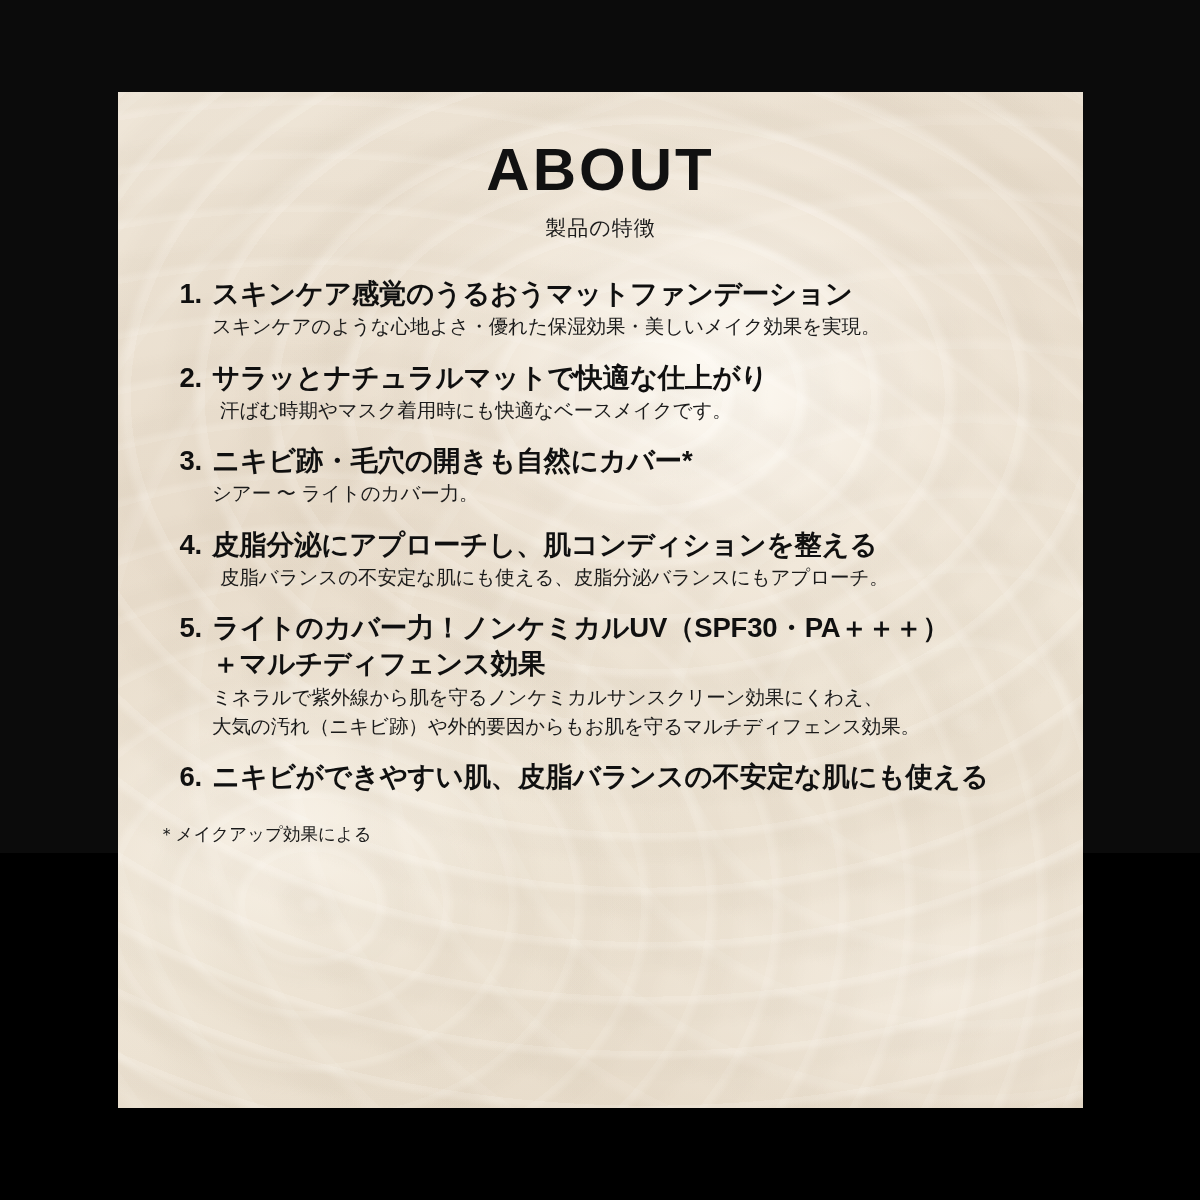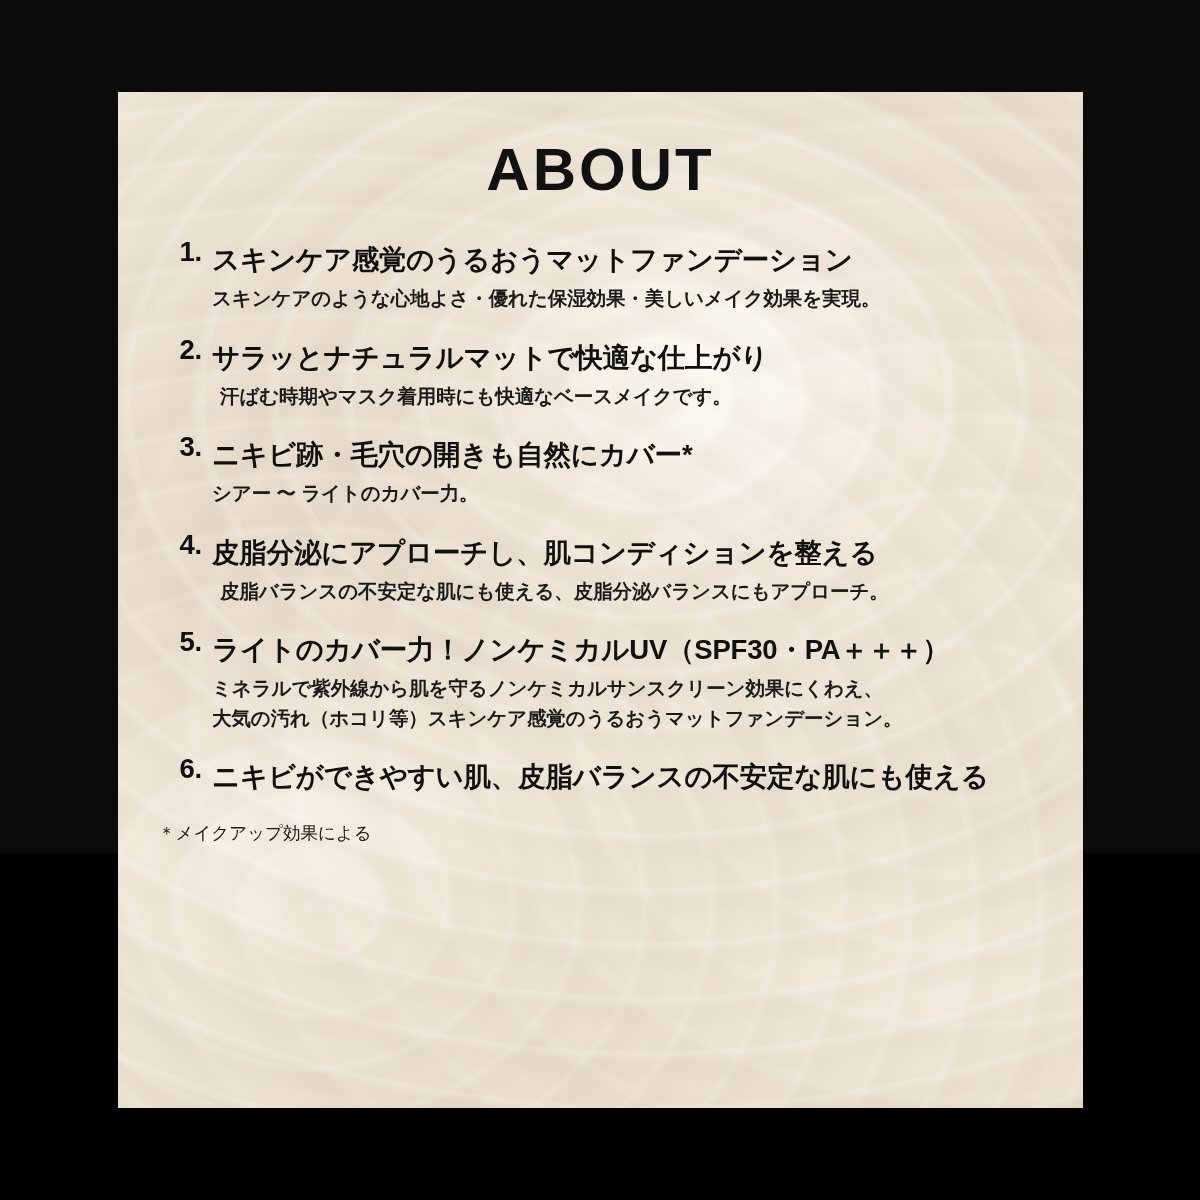--- a/index.html
+++ b/index.html
@@ -110,32 +110,30 @@
     letter-spacing: -0.2px;
   }
   .item-num {
     flex: 0 0 auto;
     width: 36px;
     text-align: right;
     font-weight: 700;
   }
   .item-head-text {
     flex: 1 1 auto;
-    margin-top: 8px;
   }
   .item-head-text .line2 {
     display: block;
   }
   .item-desc {
-    margin-top: 6px;
     padding-left: 46px;
     font-size: 19.5px;
     line-height: 1.5;
     color: #1a1a1a;
-    font-weight: 700;
+    font-weight: 400;
     letter-spacing: -0.1px;
   }
   .item-desc .dl {
     display: block;
   }
   .item-desc.indent-more {
     padding-left: 54px;
   }
 
   .footnote {
@@ -151,20 +149,21 @@
 
 <div class="frame">
   <div class="panel">
     <div class="ripples"></div>
     <div class="ripples2"></div>
 
     <div class="content">
 
       <div class="title-block">
         <div class="title">ABOUT</div>
+        <div class="subtitle">製品の特徴</div>
       </div>
 
       <div class="list">
 
         <div class="item">
           <div class="item-head">
             <span class="item-num">1.</span>
             <span class="item-head-text">スキンケア感覚のうるおうマットファンデーション</span>
           </div>
           <div class="item-desc">
@@ -200,25 +199,26 @@
           <div class="item-desc indent-more">
             <span class="dl">皮脂バランスの不安定な肌にも使える、皮脂分泌バランスにもアプローチ。</span>
           </div>
         </div>
 
         <div class="item">
           <div class="item-head">
             <span class="item-num">5.</span>
             <span class="item-head-text">
               <span>ライトのカバー力！ノンケミカルUV（SPF30・PA＋＋＋）</span>
+              <span class="line2">＋マルチディフェンス効果</span>
             </span>
           </div>
           <div class="item-desc">
             <span class="dl">ミネラルで紫外線から肌を守るノンケミカルサンスクリーン効果にくわえ、</span>
-            <span class="dl">大気の汚れ（ホコリ等）スキンケア感覚のうるおうマットファンデーション。</span>
+            <span class="dl">大気の汚れ（ニキビ跡）や外的要因からもお肌を守るマルチディフェンス効果。</span>
           </div>
         </div>
 
         <div class="item">
           <div class="item-head">
             <span class="item-num">6.</span>
             <span class="item-head-text">ニキビができやすい肌、皮脂バランスの不安定な肌にも使える</span>
           </div>
         </div>
 

